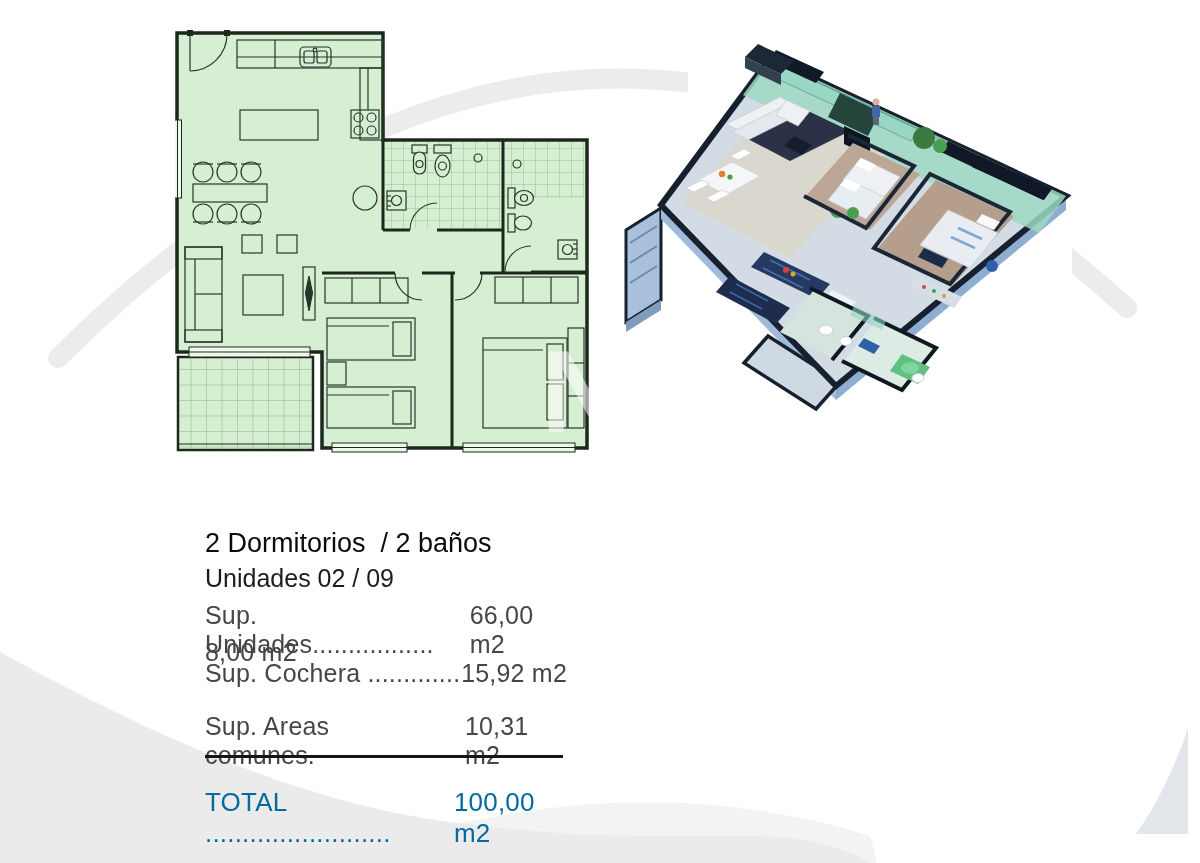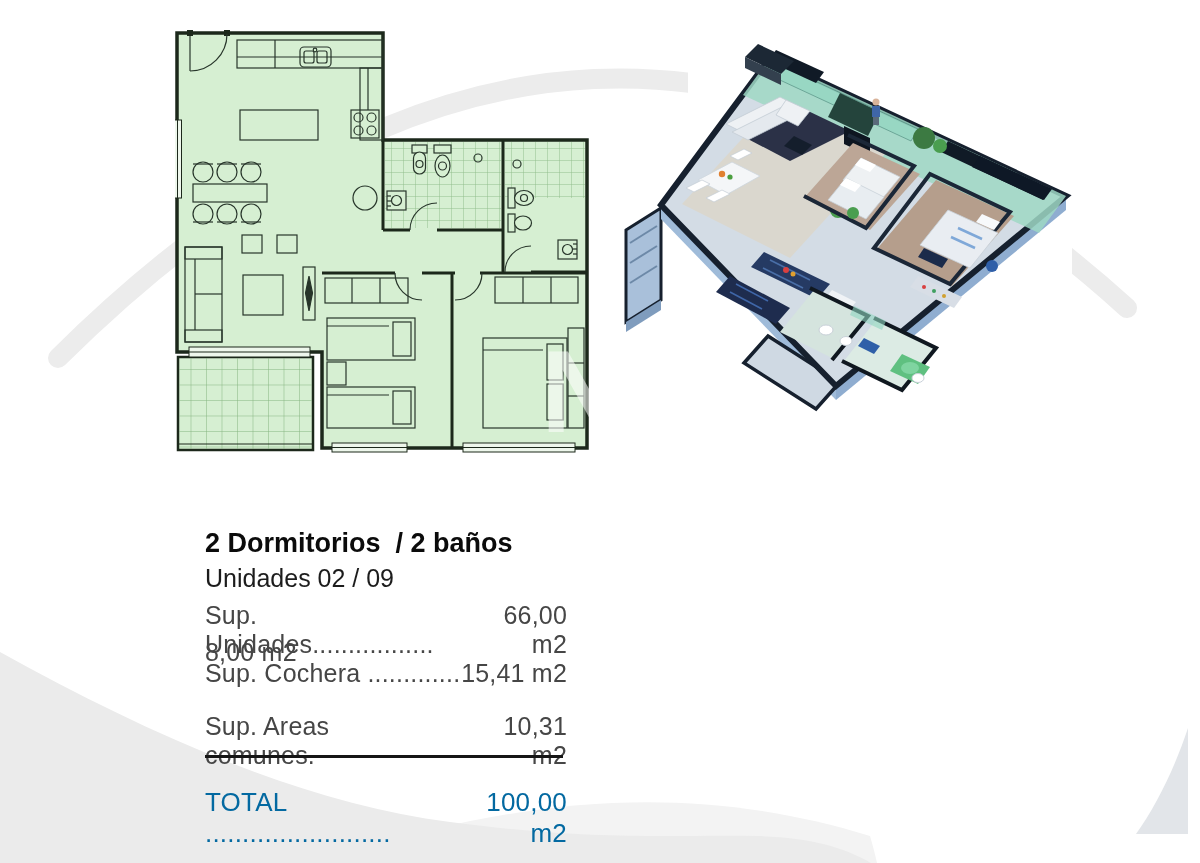--- a/index.html
+++ b/index.html
@@ -3,25 +3,25 @@
 <meta charset="utf-8">
 <style>
   html,body{margin:0;padding:0;background:#fff;}
   .page{position:relative;width:1200px;height:863px;background:#ffffff;overflow:hidden;
         font-family:"Liberation Sans",sans-serif;}
   .bg-layer,.plan-layer,.render-layer{position:absolute;}
   .bg-layer{left:0;top:0;}
   .plan-layer{left:175px;top:28px;}
   .render-layer{left:618px;top:38px;}
   .specs{position:absolute;left:205px;top:0;width:362px;}
-  .specs .title{position:absolute;top:528px;left:0;font-size:27px;font-weight:700;color:#0b0b0b;white-space:pre;}
+  .specs .title{position:absolute;top:528px;left:0;font-size:27px;font-weight:400;color:#0b0b0b;white-space:pre;}
   .specs .subtitle{position:absolute;top:564px;left:0;font-size:25px;font-weight:400;color:#1c1c1c;}
   .spec-row{position:absolute;left:0;width:362px;display:flex;justify-content:space-between;
             font-size:25px;color:#464646;font-weight:400;letter-spacing:0.2px;}
-  .spec-row .val{text-align:right;}
+  .spec-row .val{text-align:left;}
   .row-0{top:601px;} .row-1{top:638px;} .row-2{top:659px;} .row-3{top:712px;gap:27px;}
   .rule{position:absolute;top:755px;left:0;width:358px;border-top:3px solid #161616;}
   .total-row{top:787px;font-size:26px;color:#0369a1;}
 </style>
 </head>
 <body>
 
 <div class="page">
 
   <svg class="bg-layer" width="1200" height="863" viewBox="0 0 1200 863">
@@ -361,21 +361,21 @@
 
     <div class="spec-row row-0">
       <span>Sup. Unidades.................</span>
       <span class="val">66,00 m2</span>
     </div>
     <div class="spec-row row-1">
       <span class="val">8,00 m2</span>
     </div>
     <div class="spec-row row-2">
       <span>Sup. Cochera .............</span>
-      <span class="val">15,41 m2</span>
+      <span class="val">15,92 m2</span>
     </div>
     <div class="spec-row row-3">
       <span>Sup. Areas comunes.</span>
       <span class="val">10,31 m2</span>
     </div>
 
     <div class="rule"></div>
 
     <div class="spec-row total-row">
       <span>TOTAL .........................</span>

